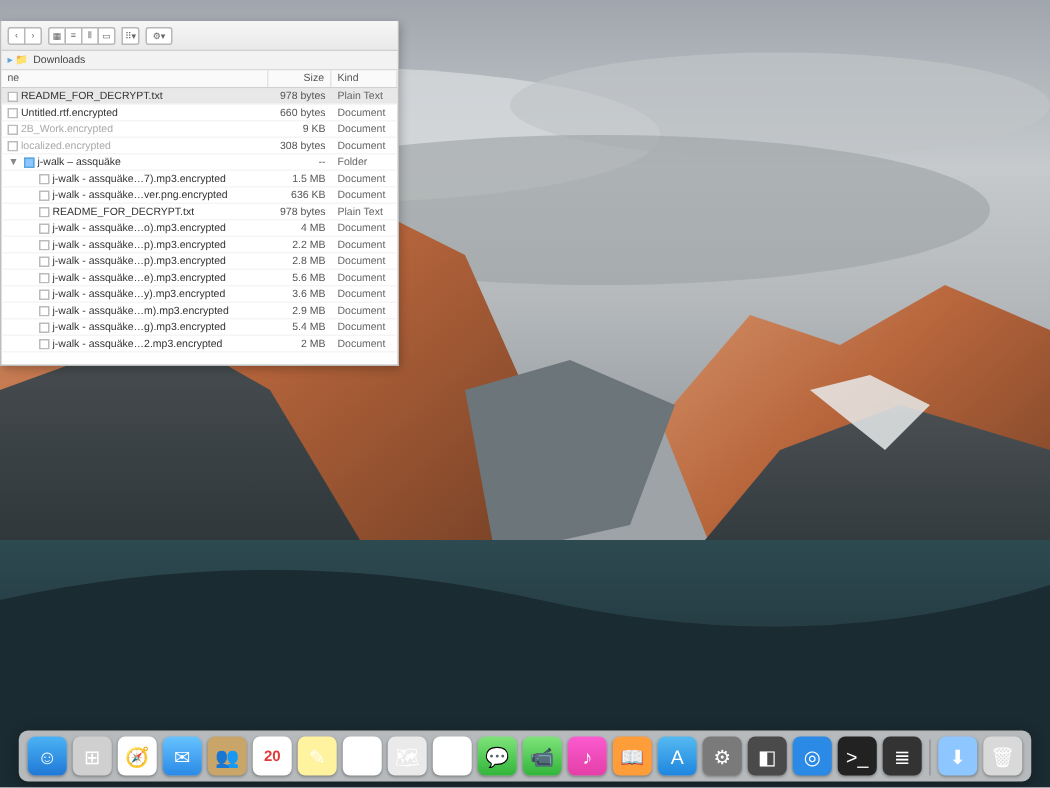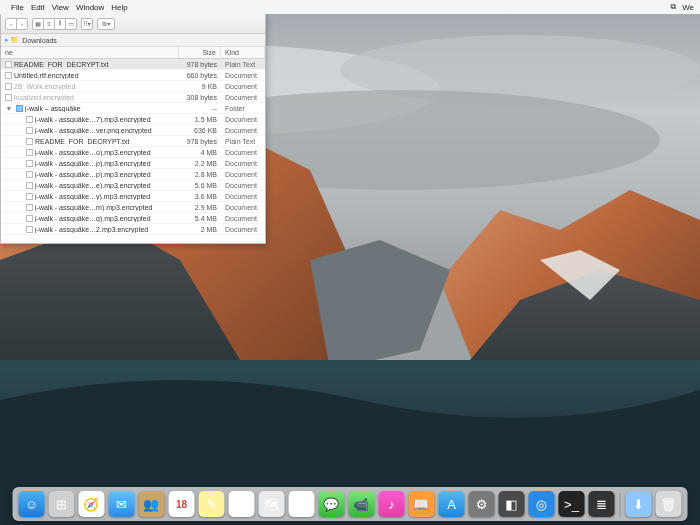--- a/index.html
+++ b/index.html
@@ -78,32 +78,20 @@
       <path d="M700,300 L600,270 L520,300 L470,360 L700,440 Z" fill="url(#rockDark)"></path>
       <path d="M540,260 L580,250 L620,270 L590,300 Z" fill="#e8eaea" opacity=".85"></path>
 
       <path d="M310,260 L380,240 L450,270 L420,350 L330,370 Z" fill="#6c7579"></path>
 
       <rect y="360" width="700" height="165" fill="url(#valley)"></rect>
       <path d="M0,400 Q180,360 360,400 T700,390 L700,525 L0,525 Z" fill="#1a2b31"></path>
     </svg>
   </div>
 
-  <div class="menubar">
-    <span class="apple"></span>
-    <span class="mitem">File</span>
-    <span class="mitem">Edit</span>
-    <span class="mitem">View</span>
-    <span class="mitem">Window</span>
-    <span class="mitem">Help</span>
-    <span class="right">
-      <span>⧉</span>
-      <span>We</span>
-    </span>
-  </div>
 
   <div class="finder">
     <div class="toolbar">
       <div class="tb-group">
         <div class="tb-btn">‹</div>
         <div class="tb-btn">›</div>
       </div>
       <div class="tb-group">
         <div class="tb-btn">▦</div>
         <div class="tb-btn">≡</div>
@@ -268,21 +256,21 @@
       </div>
   </div>
 
   <div class="dock-wrap">
     <div class="dock" id="dock">
         <div class="app" style="background: linear-gradient(rgb(75, 178, 244), rgb(31, 120, 214));">☺</div>
         <div class="app" style="background: rgb(208, 208, 208);">⊞</div>
         <div class="app" style="background: rgb(254, 254, 254);">🧭</div>
         <div class="app" style="background: linear-gradient(rgb(102, 194, 255), rgb(42, 138, 230));">✉</div>
         <div class="app" style="background: rgb(201, 165, 106);">👥</div>
-        <div class="app" style="background: rgb(255, 255, 255); color: rgb(226, 59, 59); font-size: 10px; font-weight: bold;">18</div>
+        <div class="app" style="background: rgb(255, 255, 255); color: rgb(226, 59, 59); font-size: 10px; font-weight: bold;">20</div>
         <div class="app" style="background: rgb(255, 243, 160);">✎</div>
         <div class="app" style="background: rgb(255, 255, 255);">☑</div>
         <div class="app" style="background: rgb(234, 234, 234);">🗺</div>
         <div class="app" style="background: rgb(255, 255, 255);">❀</div>
         <div class="app" style="background: linear-gradient(rgb(126, 227, 122), rgb(50, 181, 58));">💬</div>
         <div class="app" style="background: linear-gradient(rgb(126, 227, 122), rgb(50, 181, 58));">📹</div>
         <div class="app" style="background: linear-gradient(rgb(251, 91, 208), rgb(228, 62, 167));">♪</div>
         <div class="app" style="background: rgb(255, 157, 59);">📖</div>
         <div class="app" style="background: linear-gradient(rgb(85, 185, 240), rgb(30, 134, 223));">A</div>
         <div class="app" style="background: rgb(122, 122, 122);">⚙</div>

